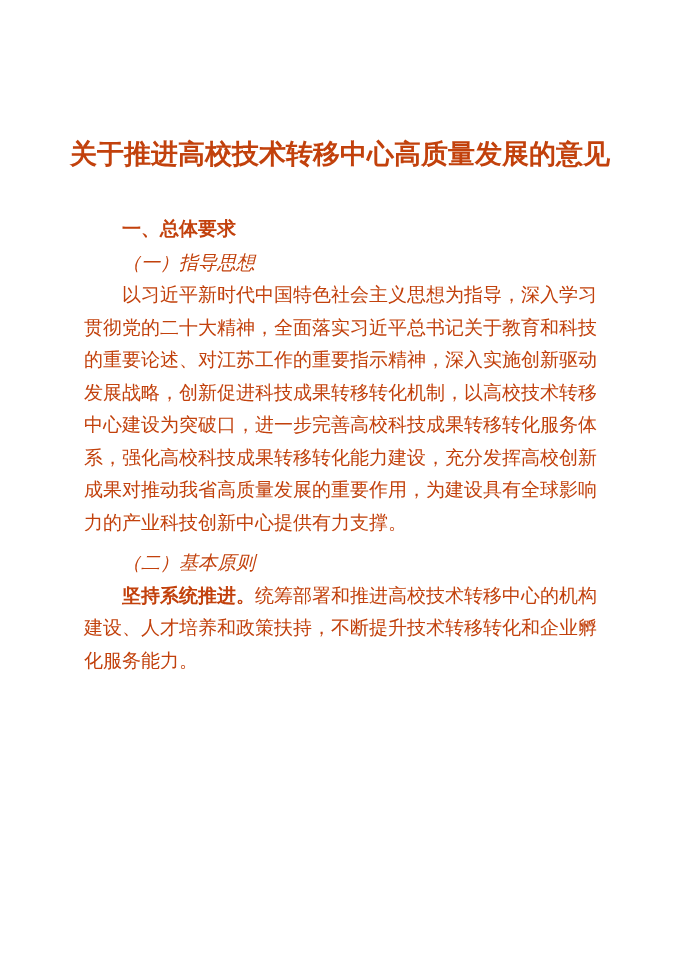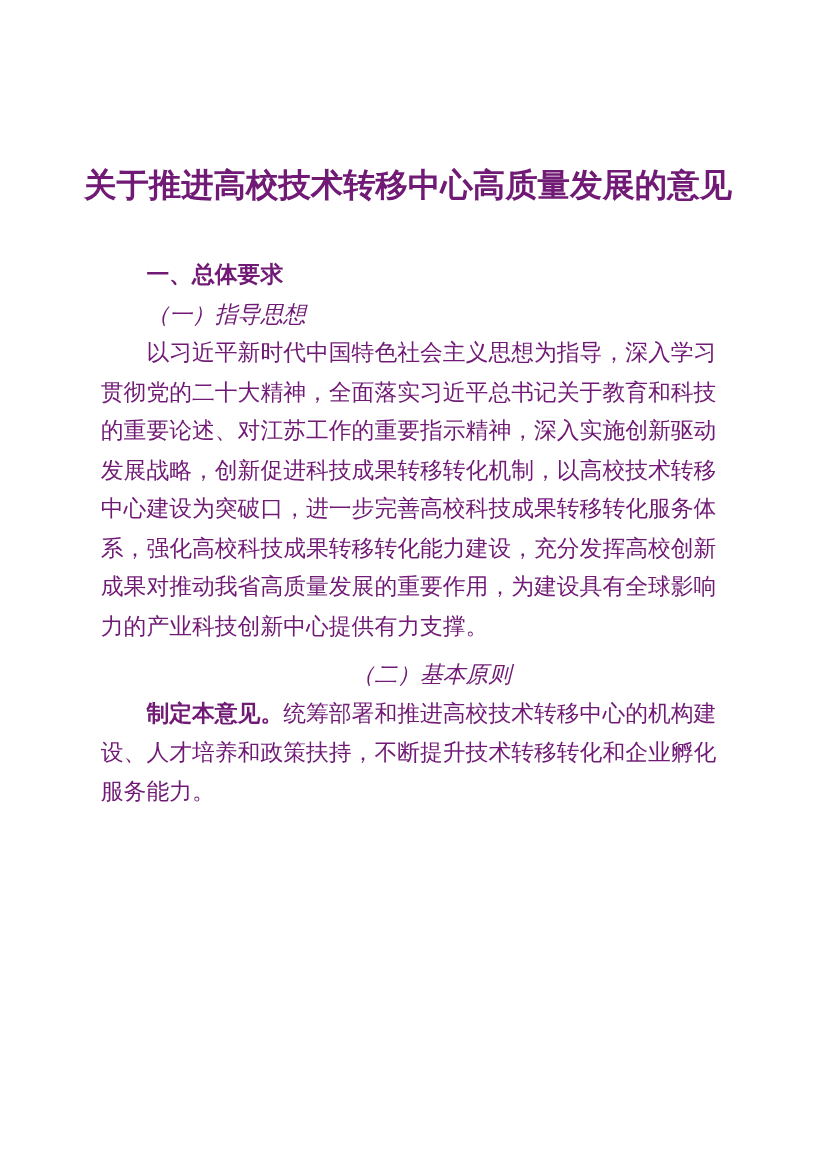--- a/index.html
+++ b/index.html
@@ -5,21 +5,21 @@
   html, body {
     margin: 0;
     padding: 0;
     background: #ffffff;
   }
   .page {
     position: relative;
     width: 680px;
     height: 686px;
     background: #ffffff;
-    color: #701a75;
+    color: #c2410c;
     overflow: hidden;
     font-family: "Liberation Serif", serif;
   }
   .doc-title {
     position: absolute;
     top: 136px;
     left: 0;
     width: 100%;
     margin: 0;
     text-align: center;
@@ -58,21 +58,20 @@
     font-family: "Liberation Serif", serif;
     font-weight: 400;
     font-size: 19px;
     line-height: 32.5px;
     text-indent: 38px;
     text-align: left;
     font-style: italic;
   }
   .sub-heading.mt {
     margin-top: 8px;
-    text-align: center;
   }
   .lead {
     font-weight: 700;
   }
   .page-number {
     position: absolute;
     top: 854px;
     right: 84px;
     font-size: 17px;
     line-height: 22px;
@@ -93,21 +92,21 @@
 
     <h2 class="sec-heading">一、总体要求</h2>
 
     <h3 class="sub-heading">（一）指导思想</h3>
 
     <p class="para">以习近平新时代中国特色社会主义思想为指导，深入学习贯彻党的二十大精神，全面落实习近平总书记关于教育和科技的重要论述、对江苏工作的重要指示精神，深入实施创新驱动发展战略，创新促进科技成果转移转化机制，以高校技术转移中心建设为突破口，进一步完善高校科技成果转移转化服务体系，强化高校科技成果转移转化能力建设，充分发挥高校创新成果对推动我省高质量发展的重要作用，为建设具有全球影响力的产业科技创新中心提供有力支撑。</p>
 
     <h3 class="sub-heading mt">（二）基本原则</h3>
 
     <p class="para">
-      <span class="lead">制定本意见。</span><span>统筹部署和推进高校技术转移中心的机构建设、人才培养和政策扶持，不断提升技术转移转化和企业孵化服务能力。</span>
+      <span class="lead">坚持系统推进。</span><span>统筹部署和推进高校技术转移中心的机构建设、人才培养和政策扶持，不断提升技术转移转化和企业孵化服务能力。</span>
     </p>
 
 
   </div>
 
   <div class="page-number">— 3 —</div>
 
 </div>
 
 </body></html>

